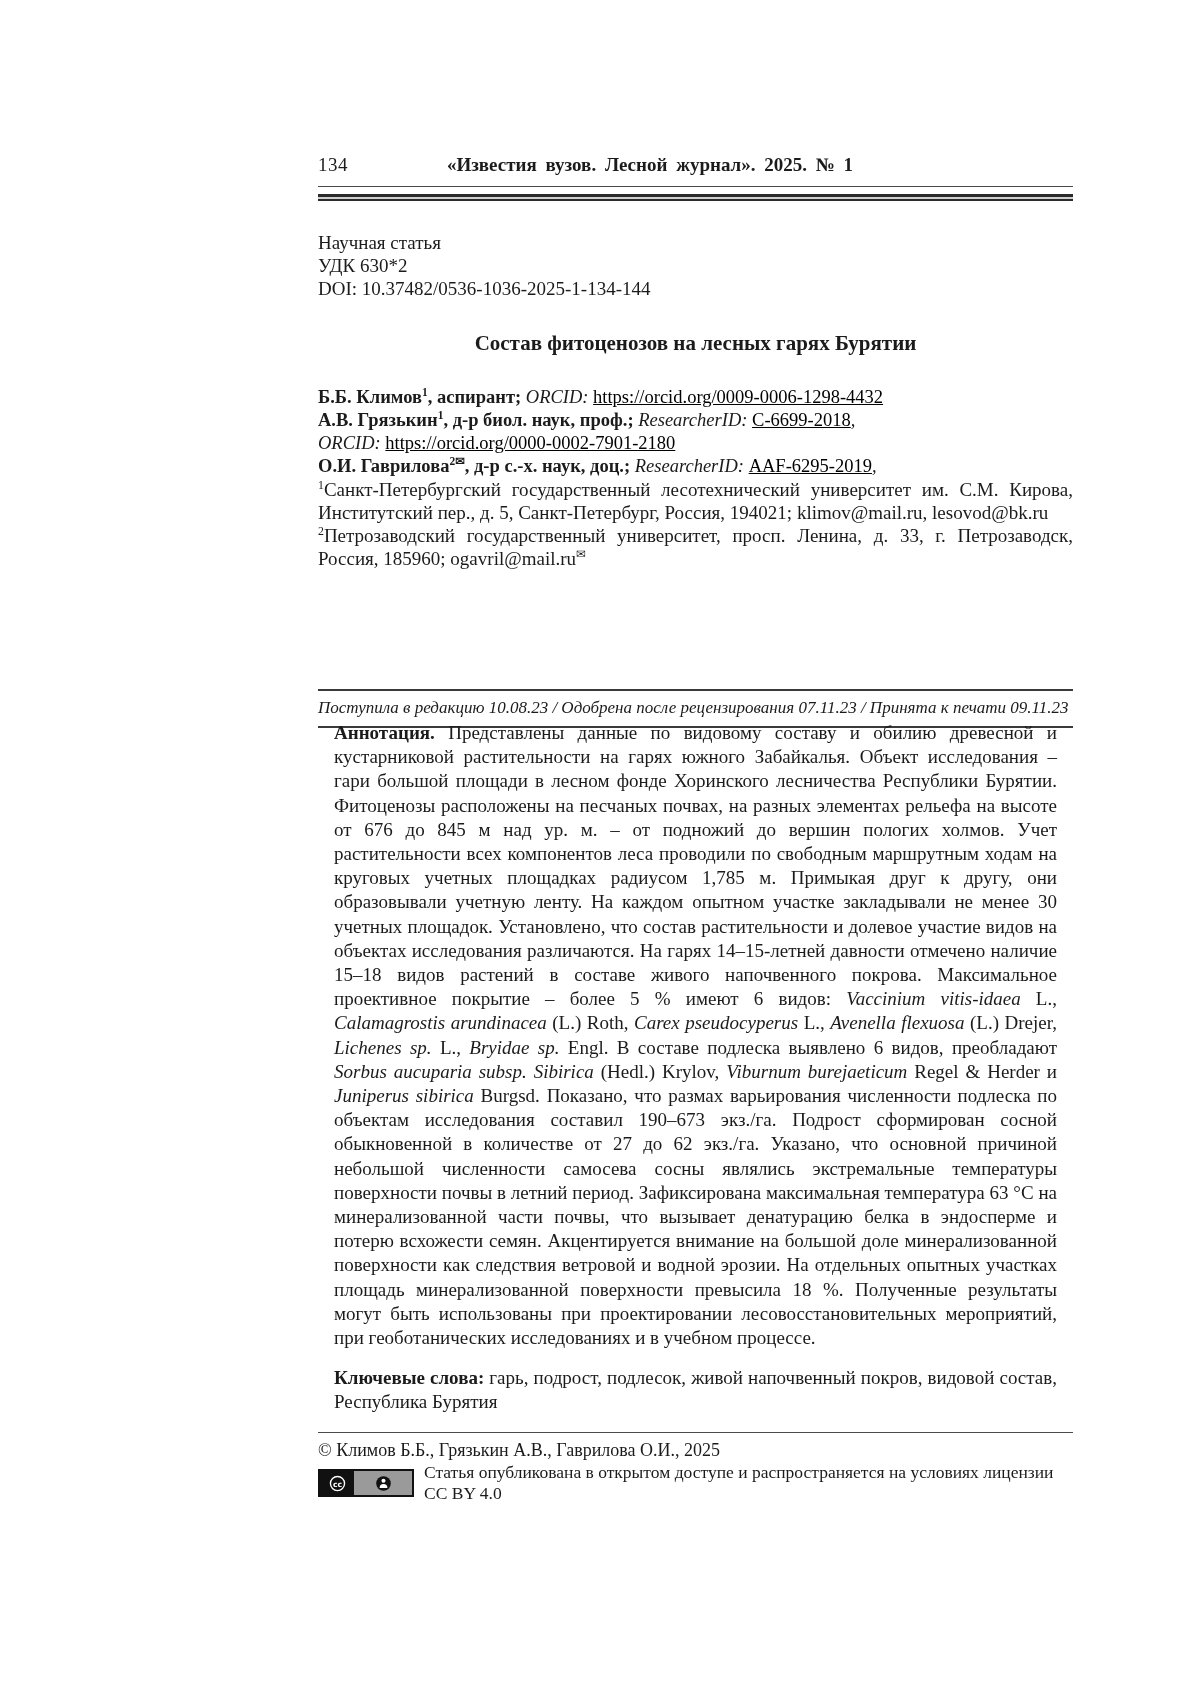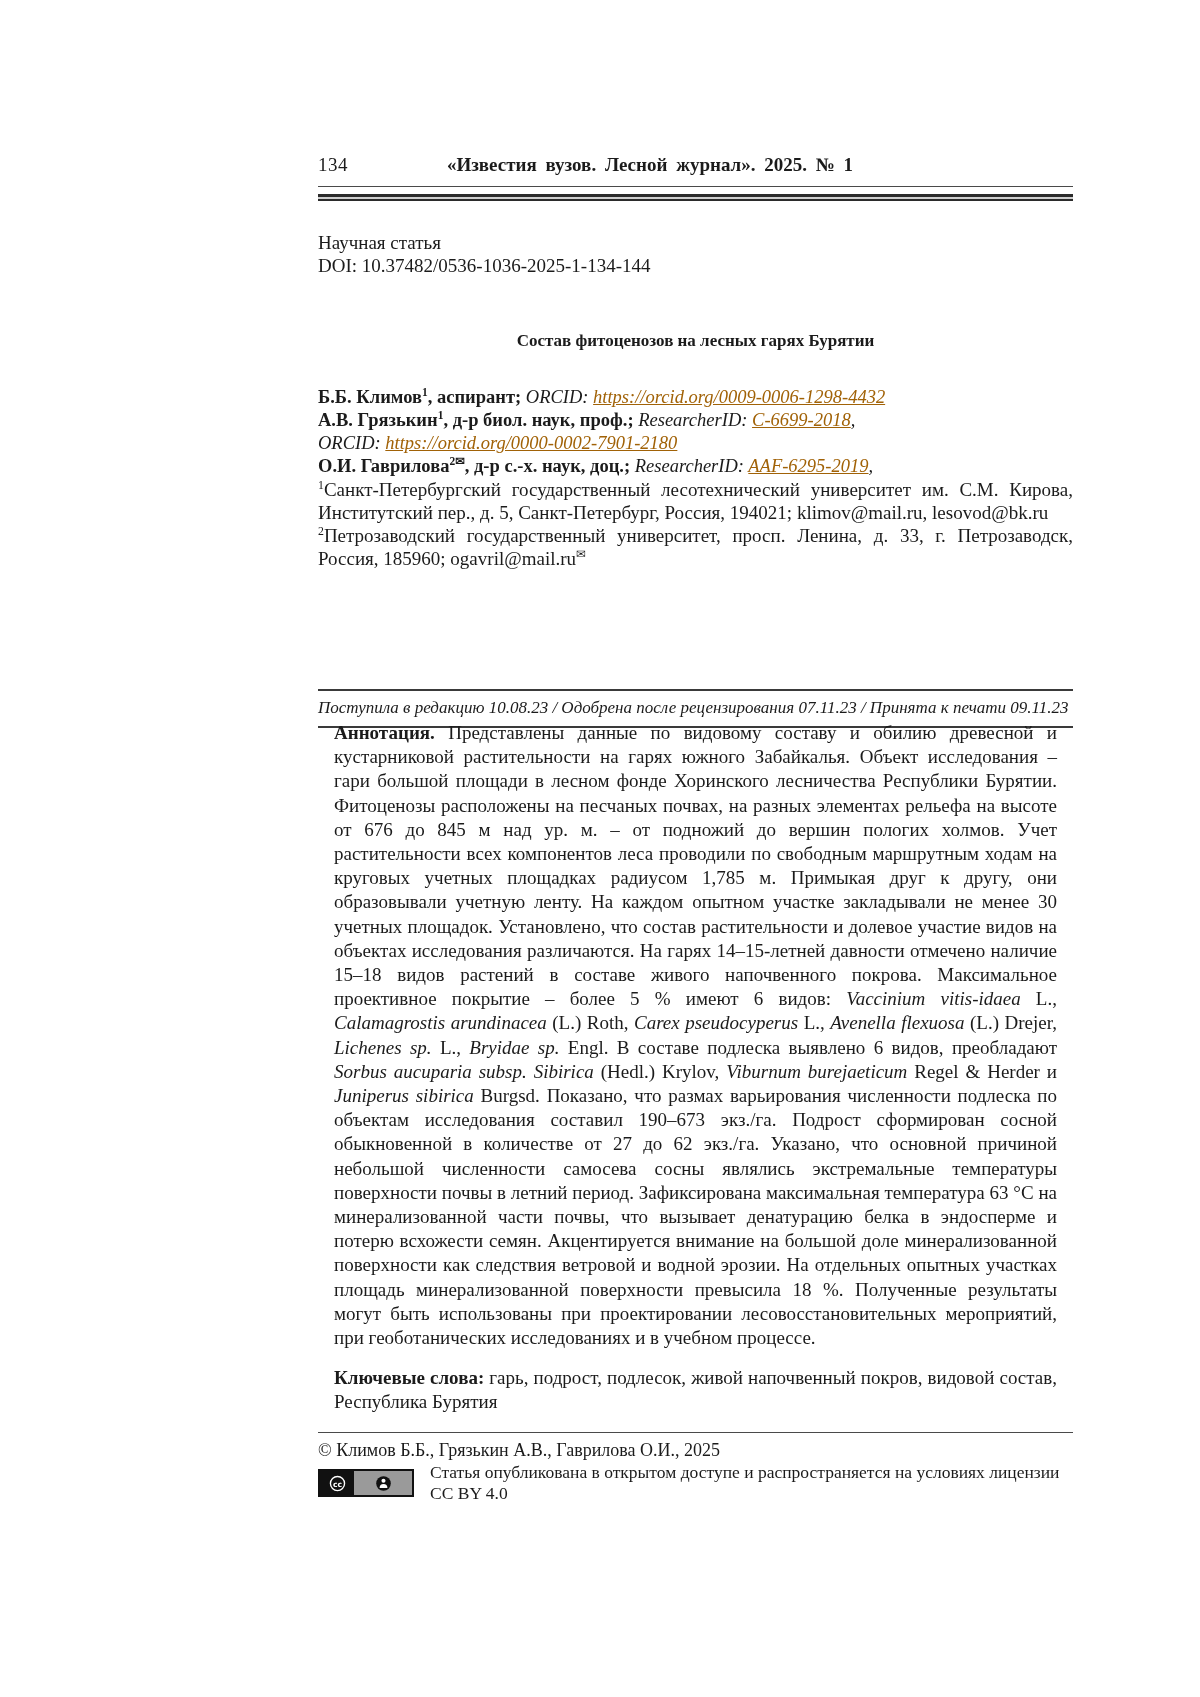--- a/index.html
+++ b/index.html
@@ -12,63 +12,64 @@
   .pagenum{position:absolute;left:0;top:0;font-size:19px;letter-spacing:.5px;}
   .running{text-align:center;padding-right:91px;font-size:19px;font-weight:bold;word-spacing:4px;}
   .rule{position:absolute;left:318px;width:755px;}
   .rule-thin{top:186px;border-top:1.5px solid #4a4a4a;}
   .rule-double{top:194px;height:2px;background:#cfcfcf;border-top:3px solid #2b2b2b;border-bottom:2px solid #2b2b2b;}
 
   
   .meta{top:231px;font-size:19px;line-height:23px;}
 
   
-  .title{top:331px;margin:0;text-align:center;font-size:17px;font-weight:bold;}
+  .title{top:331px;margin:0;text-align:center;font-size:21px;font-weight:bold;}
 
   
   .authors-affs{top:386px;font-size:18.5px;line-height:23px;}
   .authors-affs .rich-line{white-space:nowrap;}
   .affs .rich-line{white-space:normal;text-align:justify;font-size:19px;}
   .seg{color:inherit;}
   .seg.i{font-style:italic;}
   .seg.bi{font-weight:bold;}
-  .seg.link{color:#a16207;font-style:italic;text-decoration:underline;cursor:pointer;}
+  .seg.link{color:#000000;text-decoration:underline;cursor:pointer;}
   sup.seg{font-size:0.62em;line-height:0;}
 
   
   .dates{top:645px;border-top:2px solid #3a3a3a;border-bottom:2px solid #3a3a3a;
          padding:7px 0 8px 0;font-size:17px;font-style:italic;margin-top:44px;}
 
   
   .abstract-block{top:705px;font-size:19px;line-height:24.2px;text-align:justify;hyphens:auto;}
   .abstract-block p{margin:16px;}
 
   
   .footer-rule{top:1432px;border-top:1.5px solid #4a4a4a;}
   .copyright{top:1438px;font-size:18px;line-height:24px;}
-  .license-row{top:1462px;display:flex;align-items:center;gap:16px;font-size:17.5px;}
+  .license-row{top:1462px;display:flex;align-items:center;gap:10px;font-size:17.5px;}
   .cc-badge{display:inline-flex;align-items:stretch;width:92px;height:24px;border:2px solid #111;
             background:#111;flex:0 0 auto;}
   .cc-left{flex:0 0 34px;display:flex;align-items:center;justify-content:center;background:#111;}
   .cc-right{flex:1;display:flex;align-items:center;justify-content:center;background:#9a9a9a;}
 </style>
 </head>
 <body>
 
 <div class="page">
 
   <div class="content-abs header">
     <span class="pagenum">134</span>
     <div class="running">«Известия вузов.  Лесной журнал».  2025.  № 1</div>
   </div>
   <div class="rule rule-thin"></div>
   <div class="rule rule-double"></div>
 
   <div class="content-abs meta">
     <div>Научная статья</div>
+    <div>УДК 630*2</div>
     <div>DOI: 10.37482/0536-1036-2025-1-134-144</div>
   </div>
 
   <h1 class="content-abs title">Состав фитоценозов на лесных гарях Бурятии</h1>
 
   <div class="content-abs authors-affs">
     <div class="authors">
         <div class="rich-line"><span class="seg bi">Б.Б. Климов</span><sup class="seg bi sup">1</sup><span class="seg bi">, аспирант; </span><span class="seg i">ORCID: </span><span class="seg link">https://orcid.org/0009-0006-1298-4432</span></div>
         <div class="rich-line"><span class="seg bi">А.В. Грязькин</span><sup class="seg bi sup">1</sup><span class="seg bi">, д-р биол. наук, проф.; </span><span class="seg i">ResearcherID: </span><span class="seg link">C-6699-2018</span><span class="seg i">,</span></div>
         <div class="rich-line"><span class="seg i">ORCID: </span><span class="seg link">https://orcid.org/0000-0002-7901-2180</span></div>

